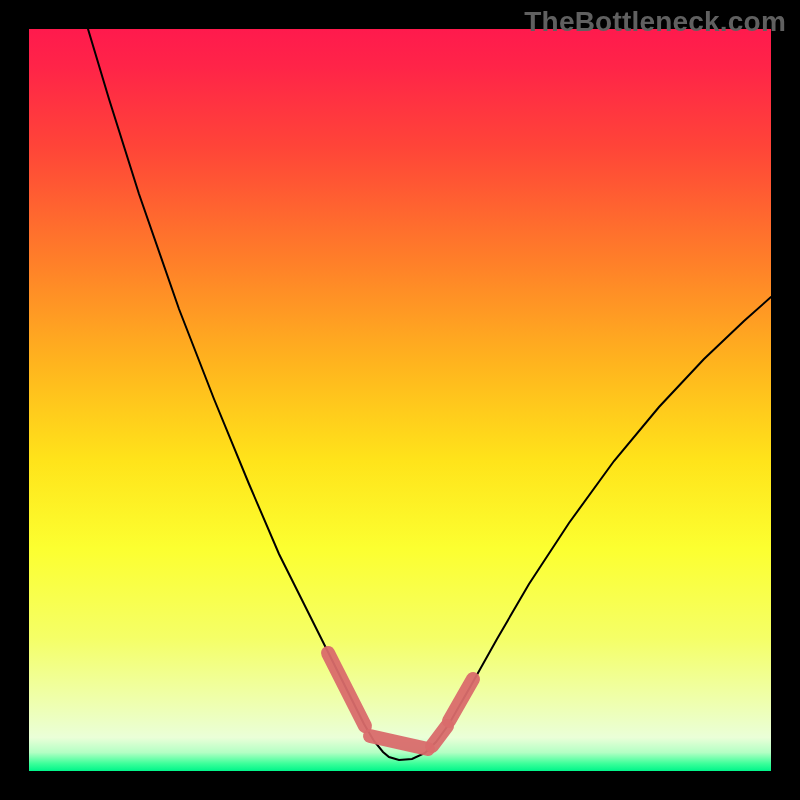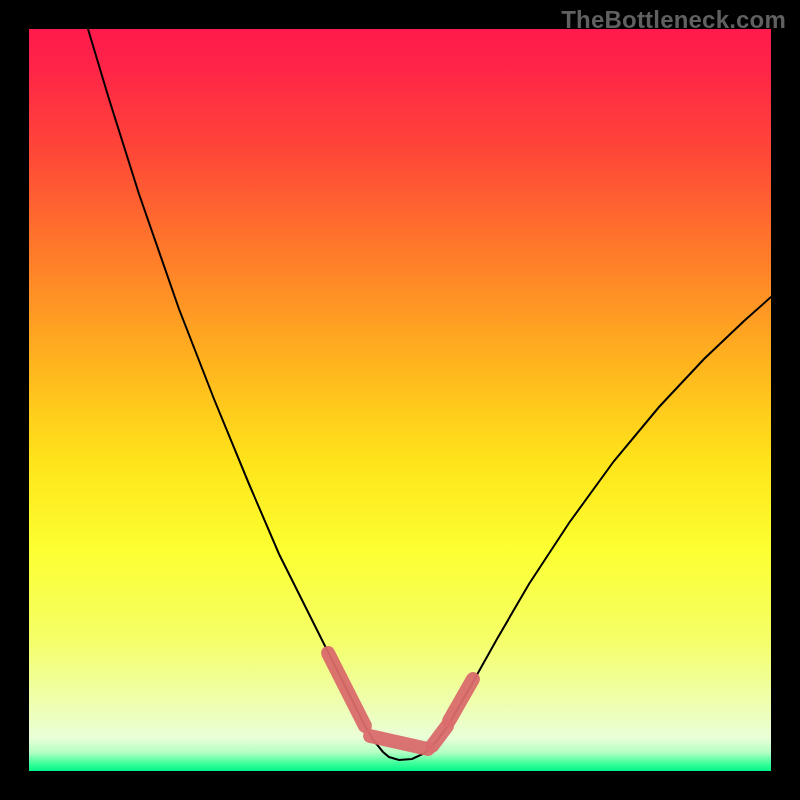--- a/index.html
+++ b/index.html
@@ -20,21 +20,21 @@
   }
   .gradient {
     position: absolute;
     left: 0; top: 0; right: 0; bottom: 0;
   }
   .watermark {
     position: absolute;
     top: 6px;
     right: 14px;
     font-family: Arial, Helvetica, sans-serif;
-    font-size: 24px;
+    font-size: 28px;
     font-weight: 600;
     color: #606060;
     letter-spacing: 0.2px;
   }
   svg.curve {
     position: absolute;
     left: 0; top: 0;
     width: 742px;
     height: 742px;
   }

